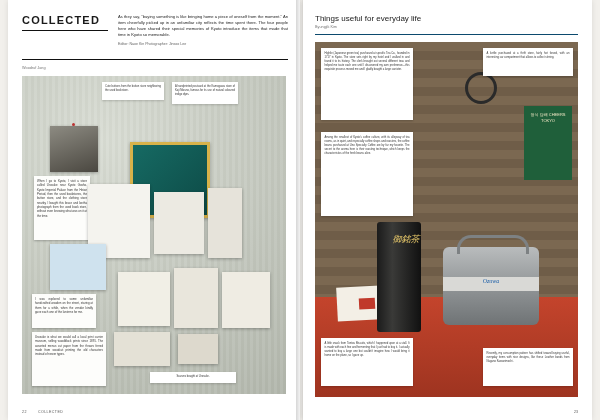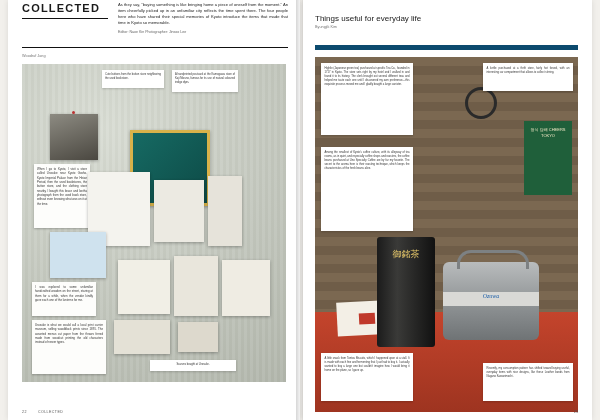--- a/index.html
+++ b/index.html
@@ -11,21 +11,21 @@
   }
   .spread{
     position:relative;width:600px;height:420px;
     background:#f2f0ec;
   }
   
   .page{
     position:absolute;top:0;height:420px;background:#ffffff;
     box-sizing:border-box;
   }
-  .page.left{left:8px;width:292px;padding:2px 12px 10px 14px;
+  .page.left{left:8px;width:292px;padding:14px 12px 10px 14px;
     box-shadow:0 0 6px rgba(0,0,0,0.10);}
   .page.right{left:303px;width:289px;padding:14px 14px 10px 12px;
     box-shadow:0 0 6px rgba(0,0,0,0.10);}
   .gutter{
     position:absolute;left:296px;top:0;width:10px;height:420px;
     background:linear-gradient(to right,rgba(0,0,0,0.16),rgba(0,0,0,0.02) 45%,rgba(0,0,0,0.02) 55%,rgba(0,0,0,0.16));
   }
   .masthead{
     font-size:11px;font-weight:bold;letter-spacing:1.2px;
     border-bottom:1px solid #111;padding-bottom:4px;margin-bottom:0;
@@ -65,36 +65,37 @@
   .photo-sq{position:absolute;box-shadow:0 1px 3px rgba(0,0,0,0.3);}
   .cap{
     position:absolute;background:#ffffff;font-size:2.7px;line-height:1.45;
     color:#333;padding:3px;box-sizing:border-box;box-shadow:0 1px 2px rgba(0,0,0,0.18);
     text-align:justify;
   }
   .folio{
     position:absolute;bottom:6px;font-size:3.6px;color:#555;letter-spacing:0.4px;
   }
   
-  .r-head{border-bottom:5px solid #0c4a6e;padding-bottom:16px;}
+  .r-head{border-bottom:1px solid #0c4a6e;padding-bottom:5px;}
   .r-title{font-size:8px;}
   .r-byline{font-size:3.8px;color:#777;margin-top:2px;}
   .r-photo{
     margin-top:7px;width:263px;height:355px;position:relative;overflow:hidden;
     background:#6d5c4b;
   }
   .r-cap{
     position:absolute;background:#ffffff;font-size:2.7px;line-height:1.5;
     color:#333;padding:3.5px;box-sizing:border-box;text-align:justify;
     box-shadow:0 1px 2px rgba(0,0,0,0.2);
   }
   .tea-can{
-    position:absolute;left:62px;top:180px;width:58px;height:110px;
+    position:absolute;left:62px;top:180px;width:44px;height:110px;
     background:linear-gradient(to right,#1b1b1b,#3a3a38 35%,#111 100%);
     border-radius:3px;
+    font-style:italic;
   }
   .tea-can .lbl{
     position:absolute;left:9px;top:12px;width:40px;color:#e8c96a;
     font-size:9px;text-align:center;line-height:1.25;
     font-family:"DejaVu Serif", serif;
   }
   .kettle{
     position:absolute;left:128px;top:205px;width:96px;height:78px;
     background:linear-gradient(to bottom,#b9bcbd,#8e9294 55%,#6f7375);
     border-radius:6px;

